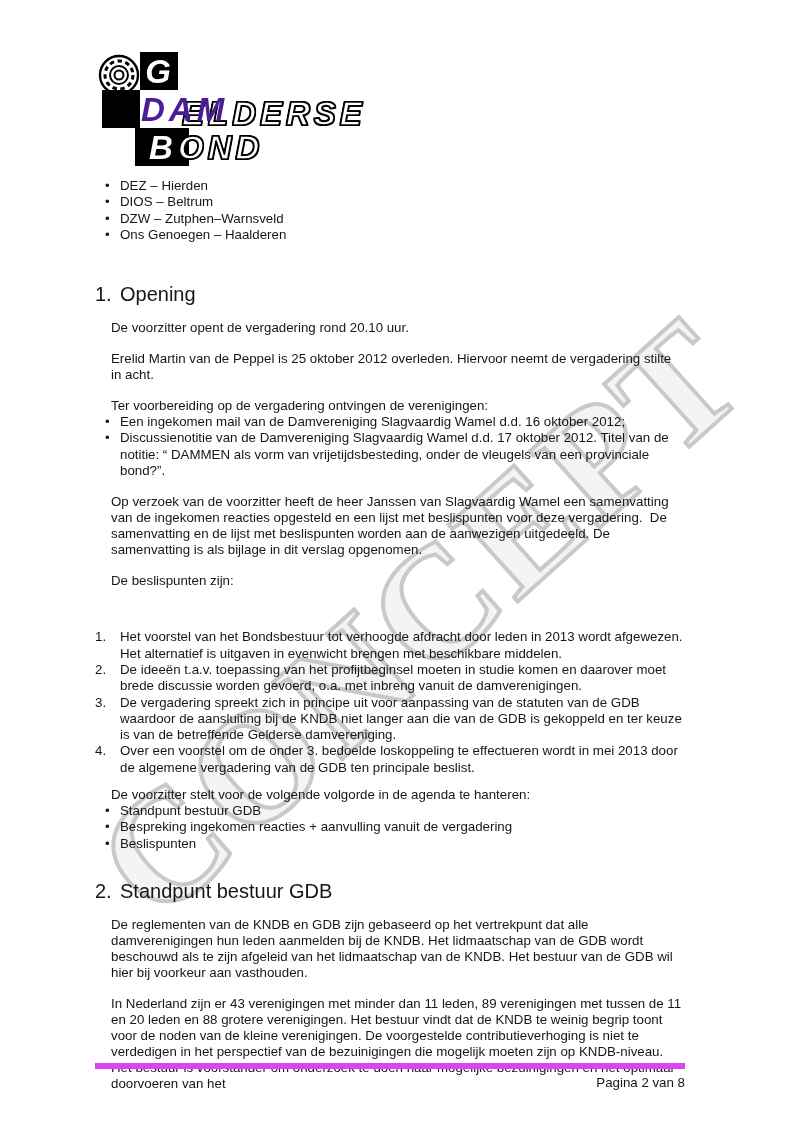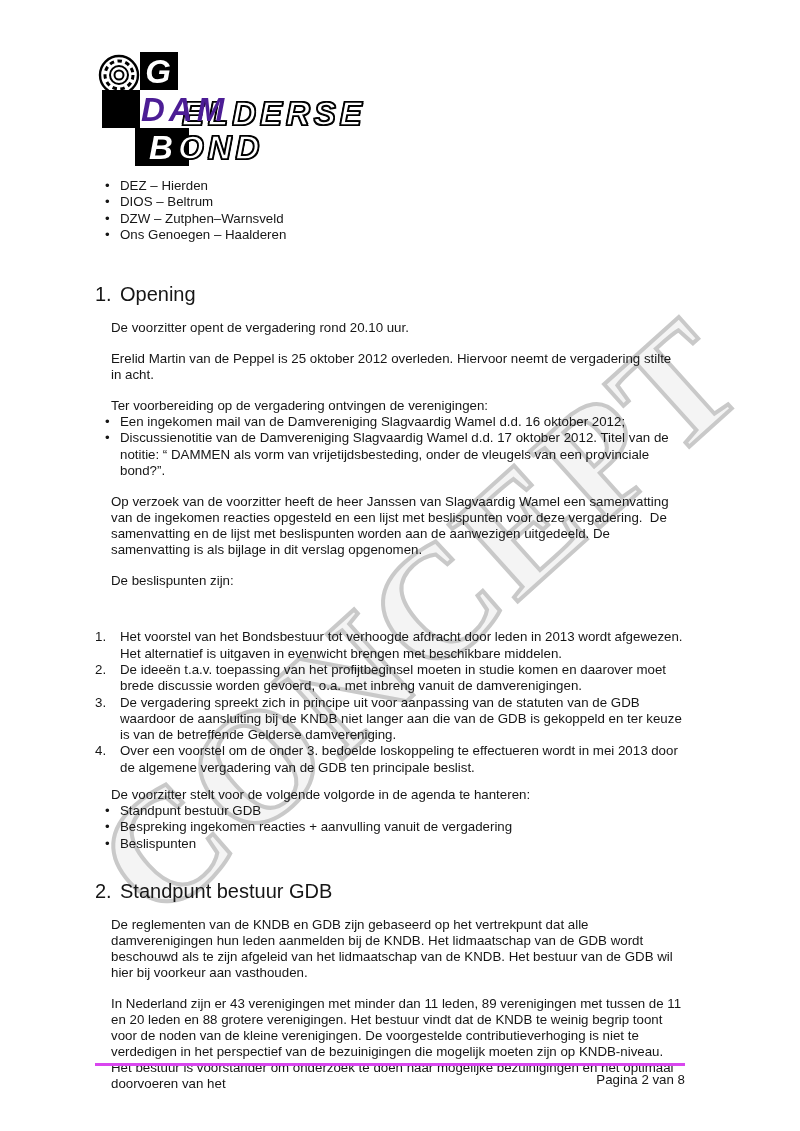--- a/index.html
+++ b/index.html
@@ -107,21 +107,21 @@
   .dlist li { counter-increment: d; }
   .dlist li::before {
     content: counter(d) ".";
     position: absolute; left: 0; top: 0;
   }
   
   .footer {
     position: absolute;
     left: 95px; top: 1063px;
     width: 590px;
-    border-top: 3px solid #d946ef;
+    border-top: 6px solid #d946ef;
     padding-top: 4px;
     text-align: right;
     z-index: 1;
   }
 </style>
 </head>
 <body>
 
 <div class="page">
 

